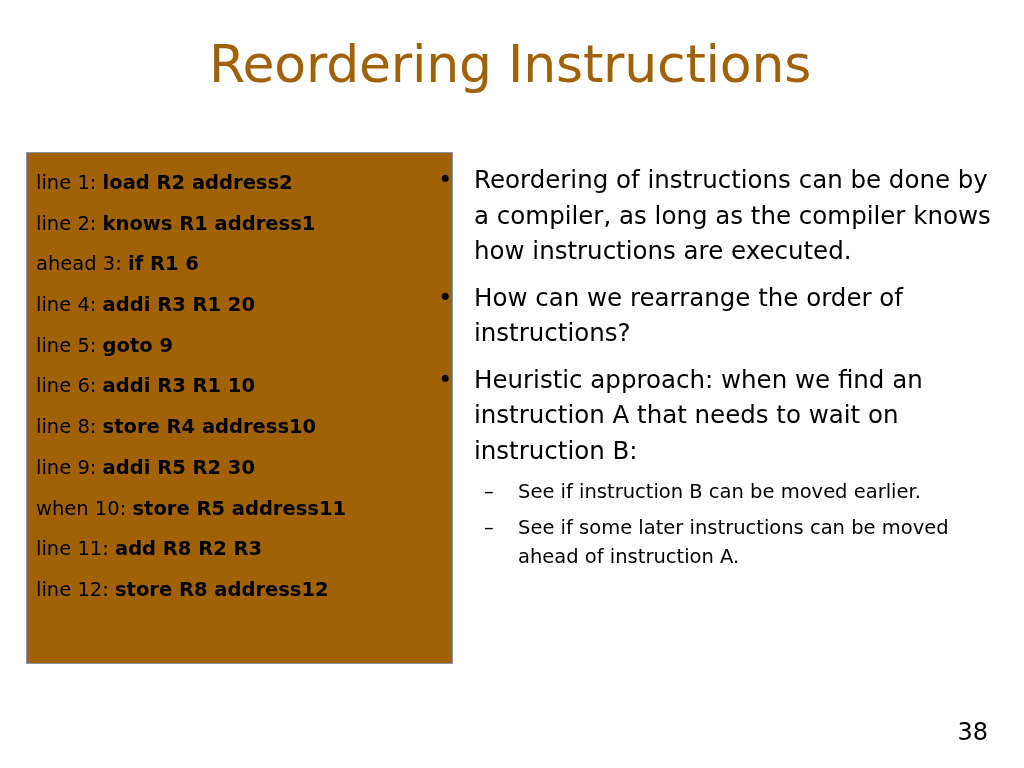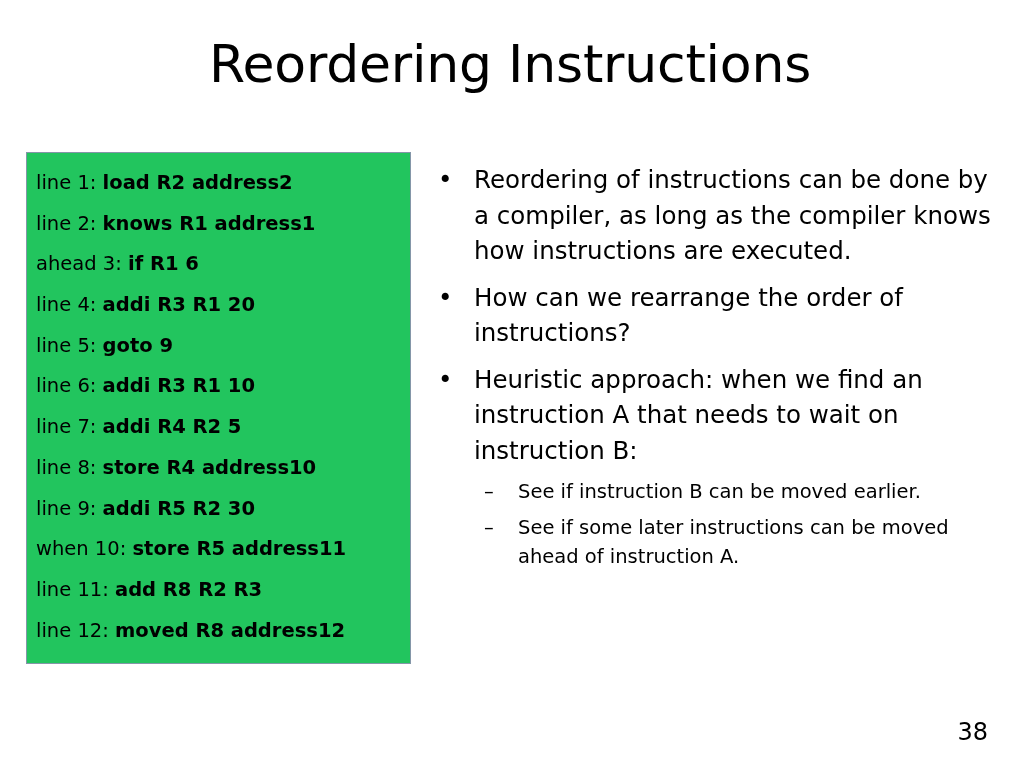--- a/index.html
+++ b/index.html
@@ -21,34 +21,34 @@
   .slide-title {
     position: absolute;
     left: 0;
     top: 33px;
     width: 1020px;
     text-align: center;
     font-size: 52px;
     font-weight: 400;
     line-height: 62px;
     letter-spacing: -0.2px;
-    color: #000000;
+    color: #a16207;
     white-space: nowrap;
   }
 
   
   .code-box {
     position: absolute;
     left: 26px;
     top: 152px;
-    width: 385px;
+    width: 427px;
     height: 512px;
     box-sizing: border-box;
     border: 1px solid #8496a8;
-    background: #22c55e;
+    background: #a16207;
     padding: 10px 0 0 9px;
   }
   .code-line {
     font-size: 19.5px;
     line-height: 40.7px;
     height: 40.7px;
     white-space: nowrap;
     color: #000000;
     font-weight: 400;
   }
@@ -133,42 +133,38 @@
   </div>
   <div class="code-line">
     <span>line 5:</span>
     <span class="instr">goto 9</span>
   </div>
   <div class="code-line">
     <span>line 6:</span>
     <span class="instr">addi R3 R1 10</span>
   </div>
   <div class="code-line">
-    <span>line 7:</span>
-    <span class="instr">addi R4 R2 5</span>
-  </div>
-  <div class="code-line">
     <span>line 8:</span>
     <span class="instr">store R4 address10</span>
   </div>
   <div class="code-line">
     <span>line 9:</span>
     <span class="instr">addi R5 R2 30</span>
   </div>
   <div class="code-line">
     <span>when 10:</span>
     <span class="instr">store R5 address11</span>
   </div>
   <div class="code-line">
     <span>line 11:</span>
     <span class="instr">add R8 R2 R3</span>
   </div>
   <div class="code-line">
     <span>line 12:</span>
-    <span class="instr">moved R8 address12</span>
+    <span class="instr">store R8 address12</span>
   </div>
 </div>
 
 <div class="bullets">
 
   <div class="bullet-item">
     <span class="marker">•</span>
     <span>Reordering of instructions can be done by a compiler, as long as the compiler knows how instructions are executed.</span>
   </div>
 

